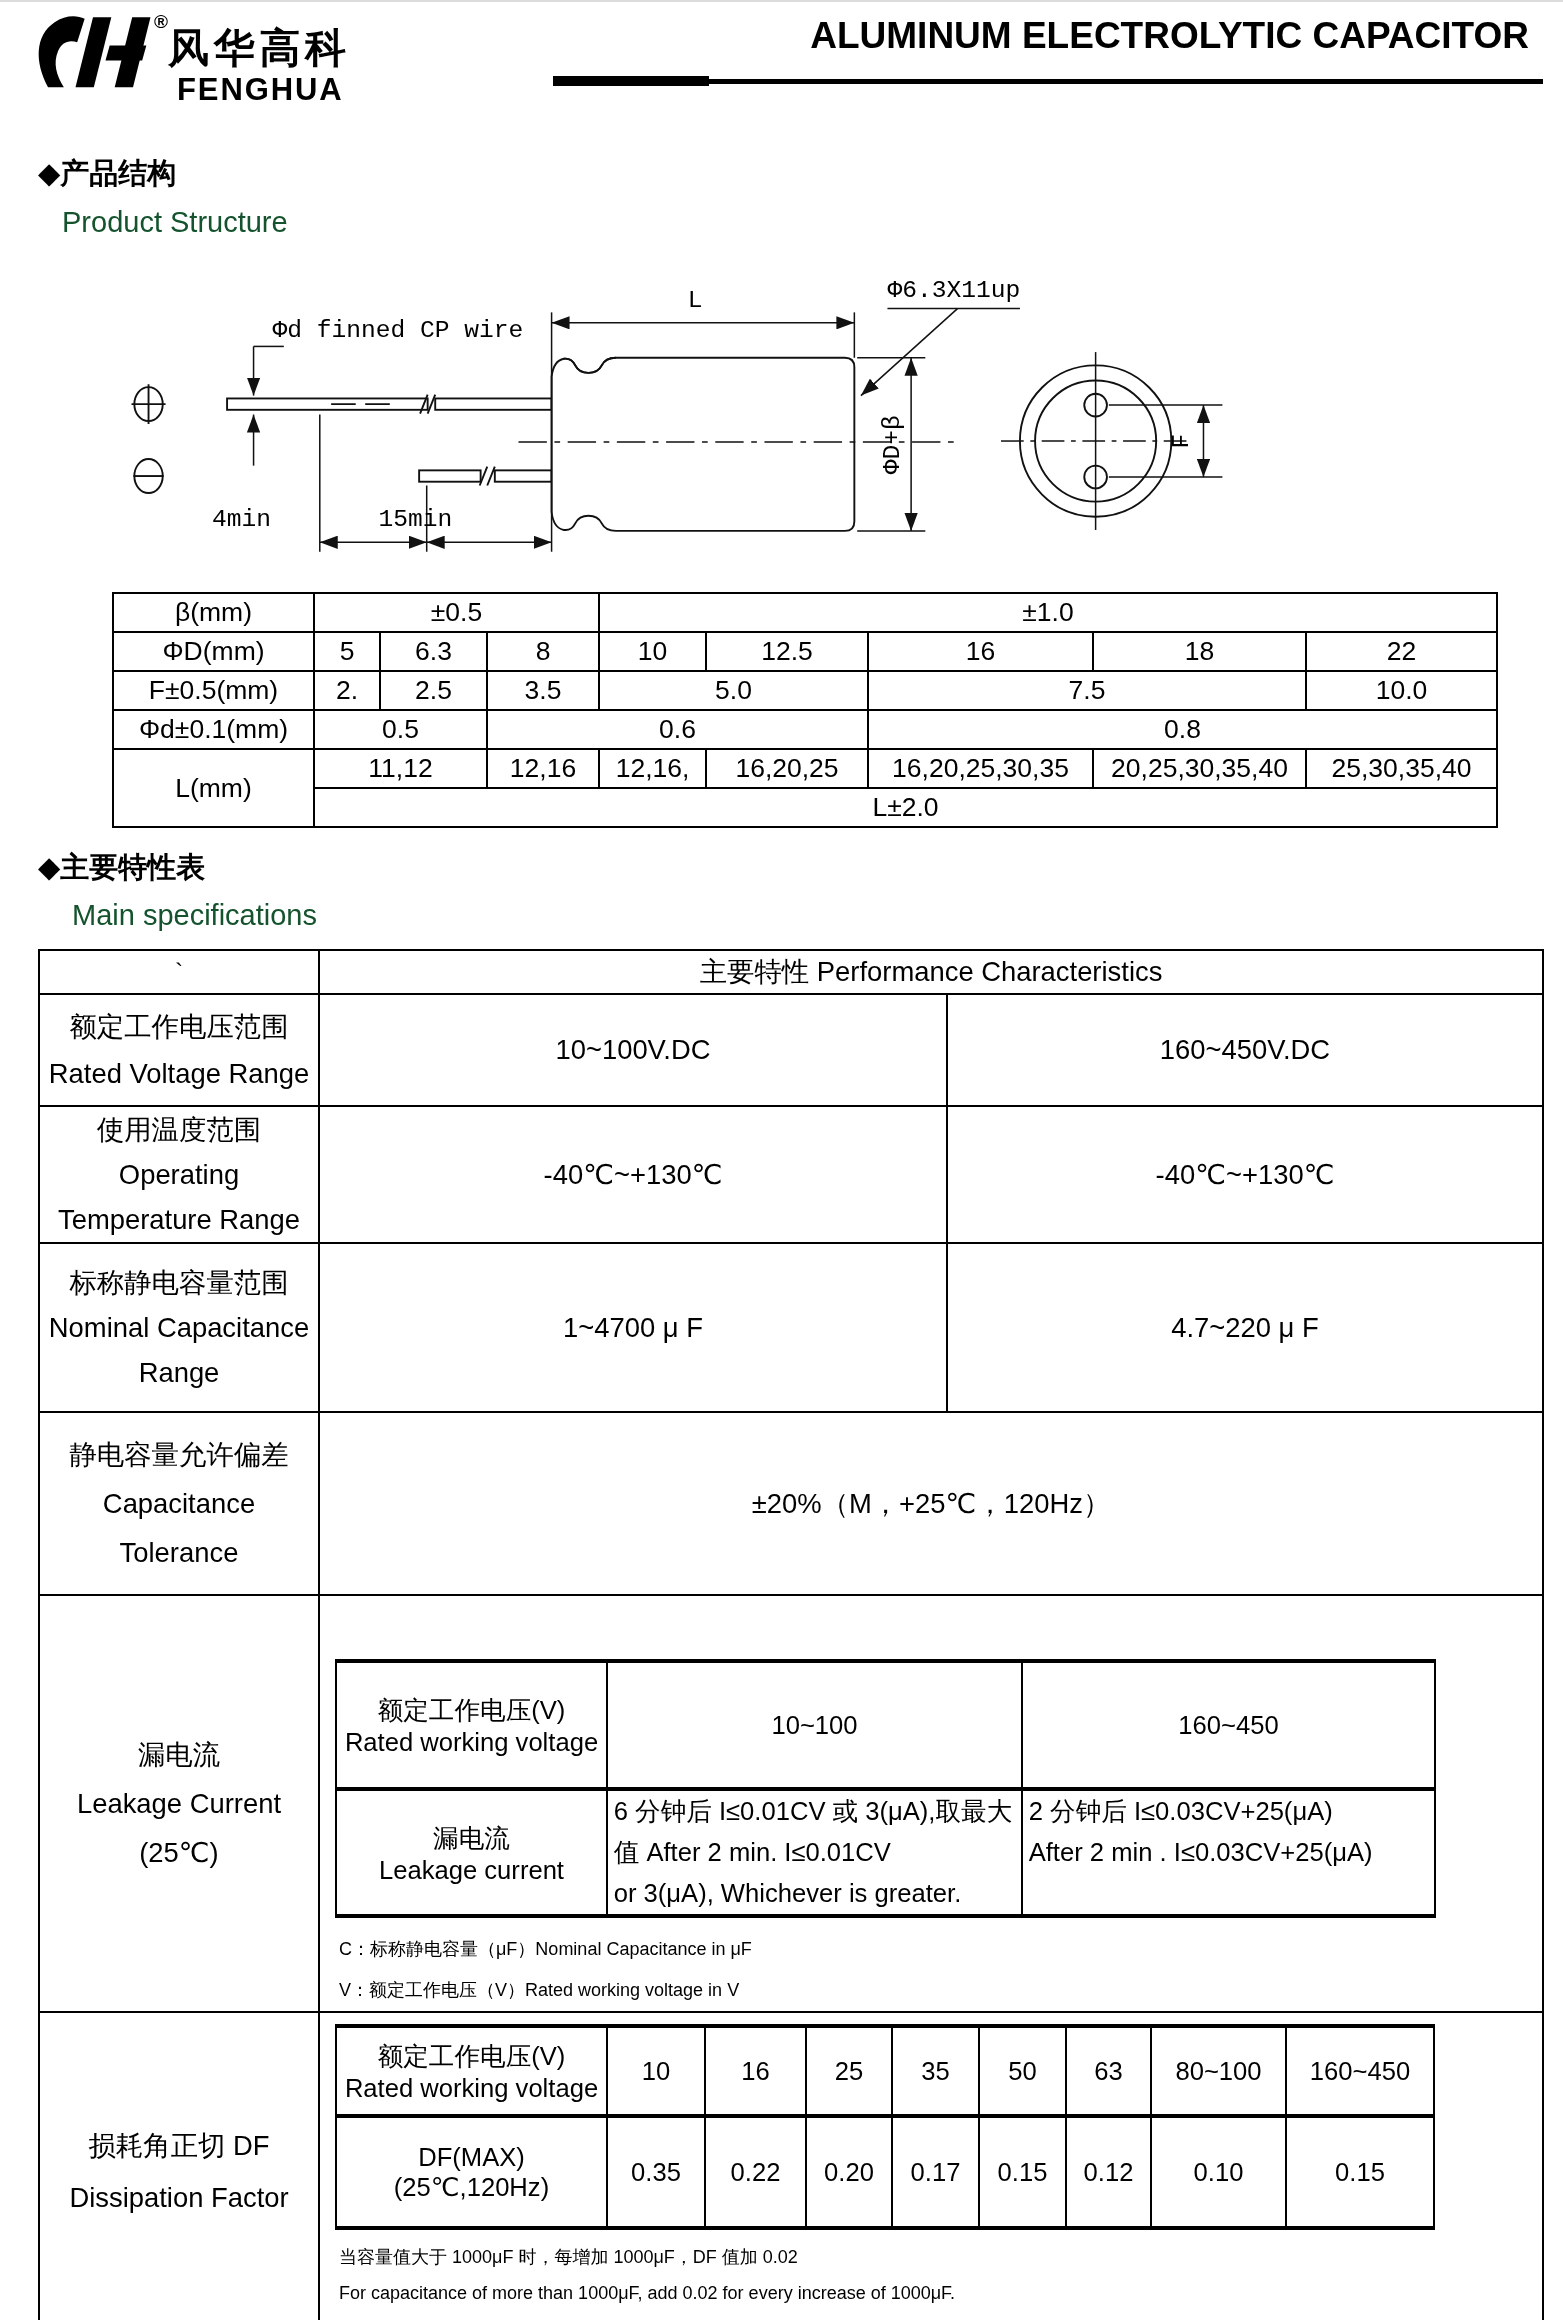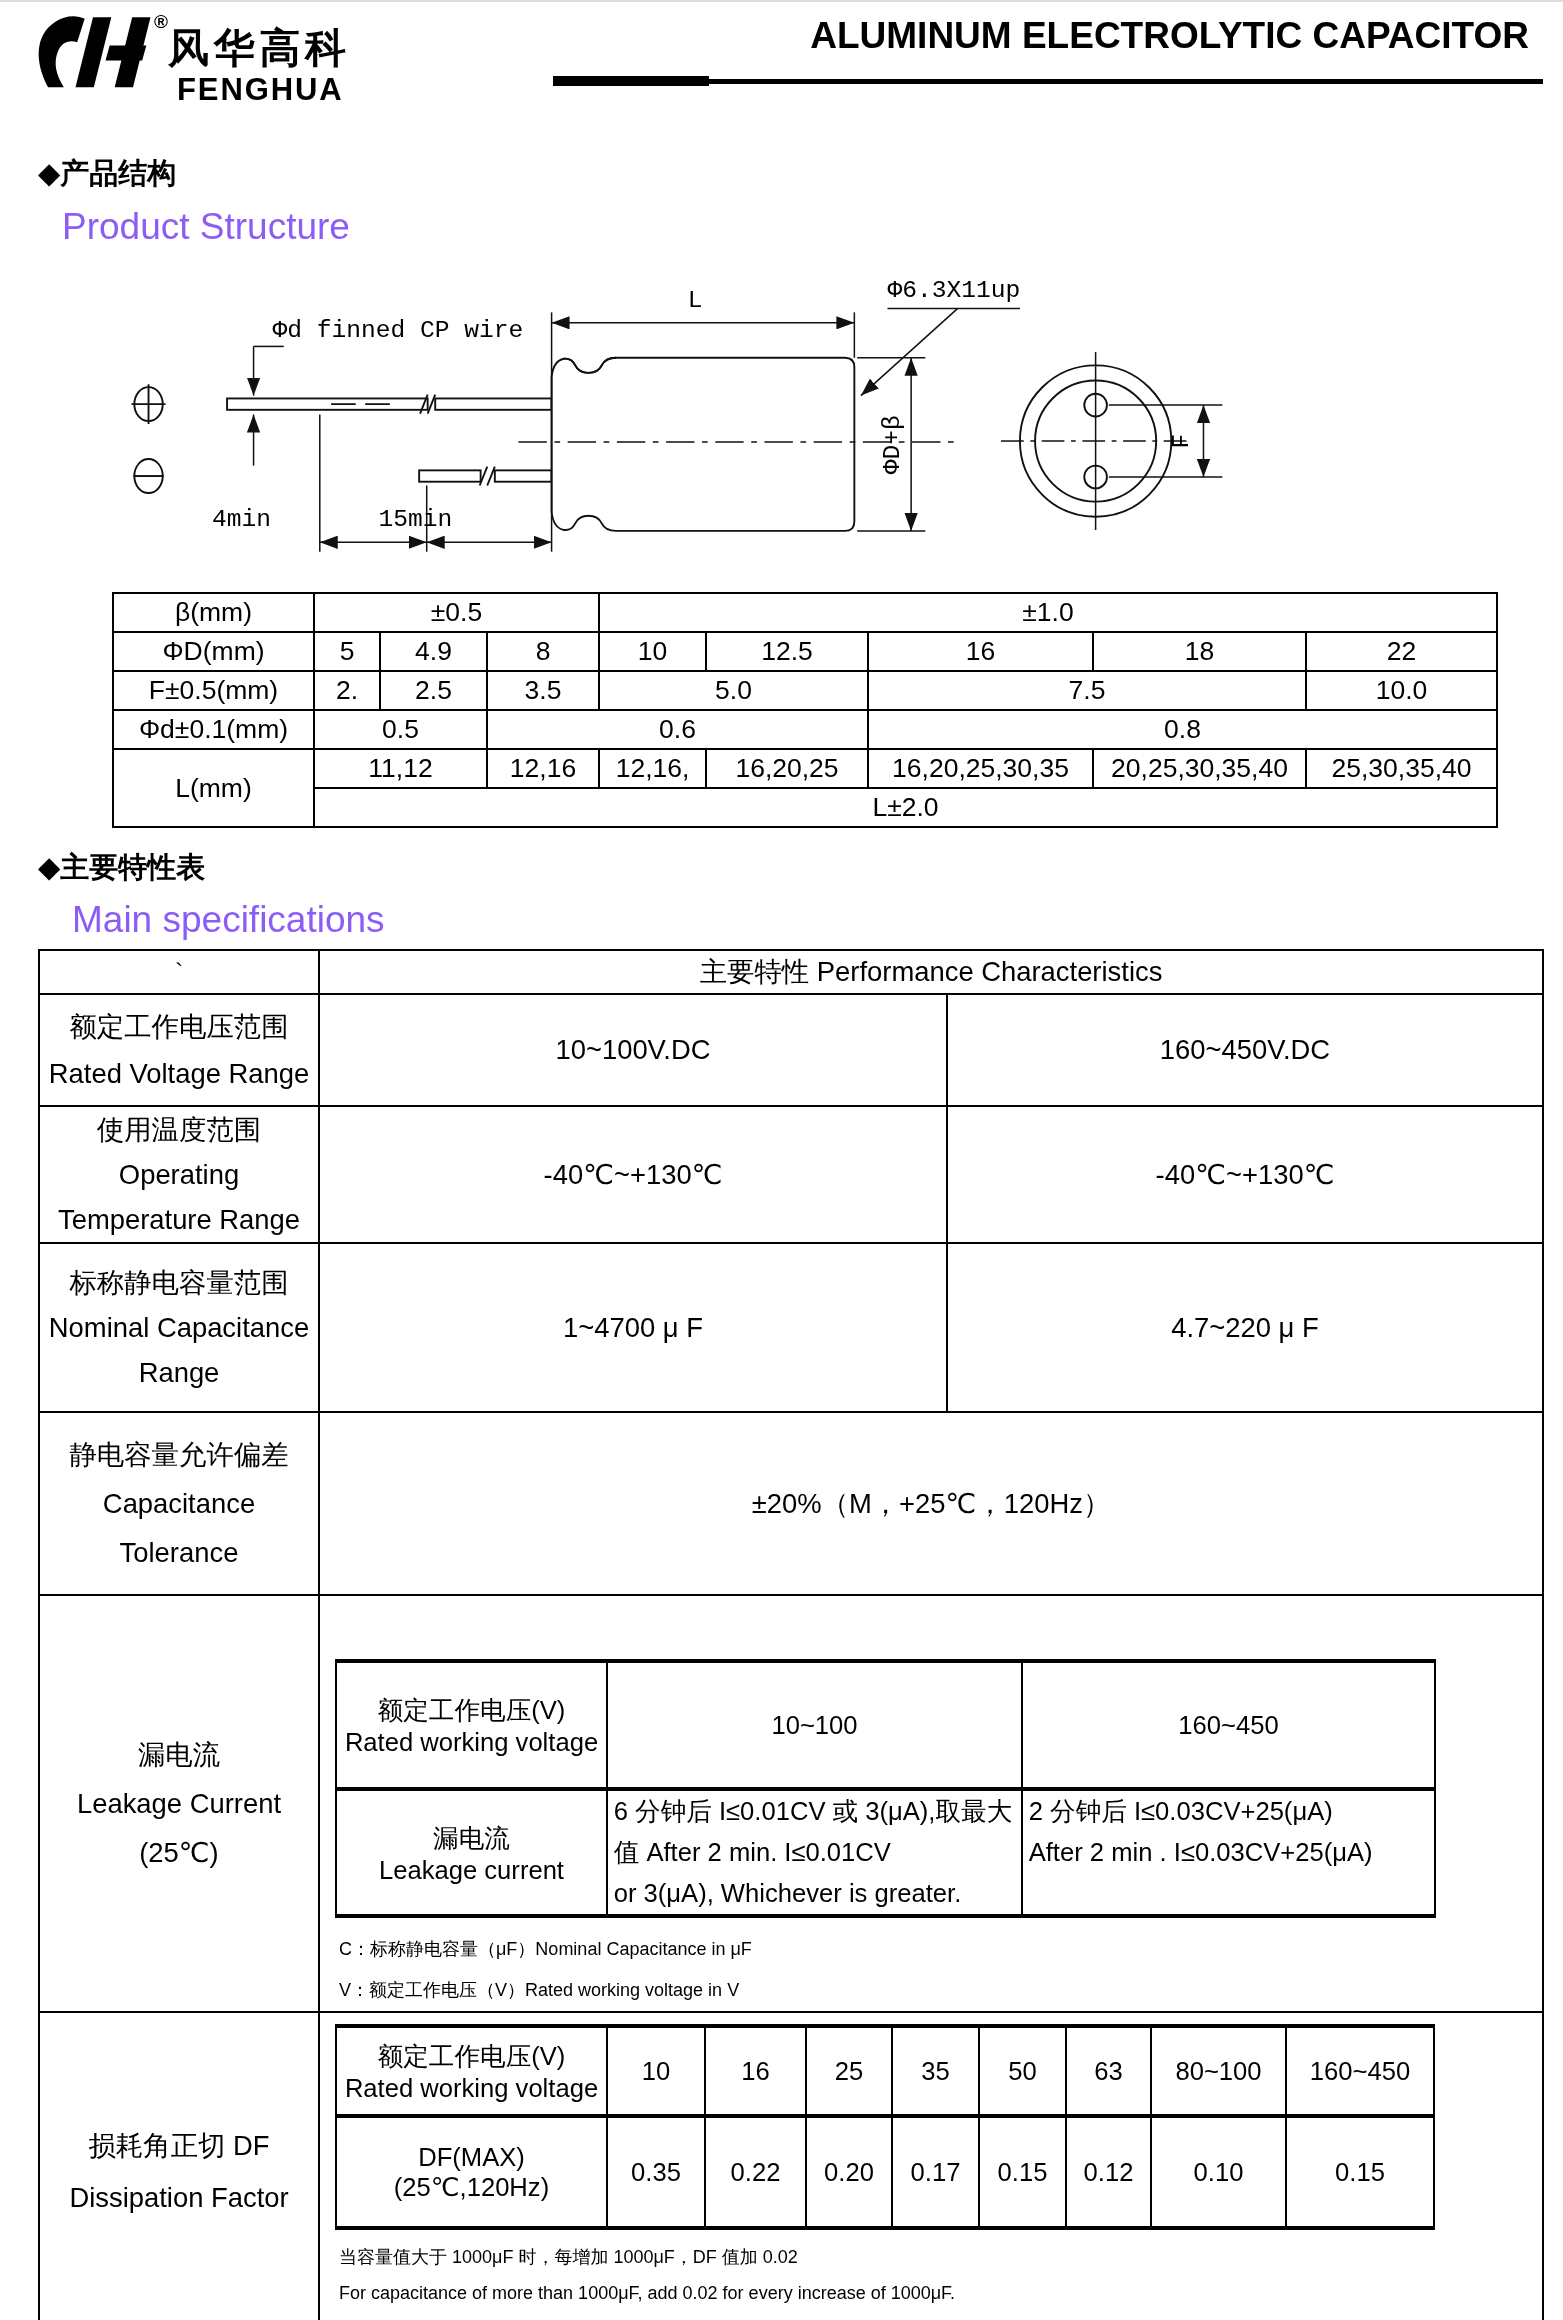--- a/index.html
+++ b/index.html
@@ -15,21 +15,21 @@
   .logo-mark { position:absolute; left:28px; top:11.4px; }
   .reg-mark { position:absolute; left:154px; top:11.4px; font-size:19px; font-weight:bold; }
   .brand-cn { position:absolute; left:168px; top:21px; font-size:41px; font-weight:bold; letter-spacing:4.7px; }
   .brand-en { position:absolute; left:177px; top:72px; font-size:31px; font-weight:bold; letter-spacing:1.9px; }
   .doc-title { position:absolute; right:34px; top:15px; font-size:37px; font-weight:bold; letter-spacing:0px; }
   .head-rule  { position:absolute; left:553px; top:79px; width:990px; height:4.7px; background:#000; }
   .head-rule-thick { position:absolute; left:553px; top:76px; width:156px; height:9.5px; background:#000; }
 
   
   .sec-cn { position:absolute; font-size:29px; font-weight:600; color:#000; }
-  .sec-en { position:absolute; font-size:37px; color:#8b5cf6; }
+  .sec-en { position:absolute; font-size:29px; color:#14532d; }
   .s1-cn { left:38px; top:154px; }
   .s1-en { left:62px; top:206px; }
   .s2-cn { left:38px; top:848px; }
   .s2-en { left:72px; top:899px; }
 
   
   .diagram { position:absolute; left:0; top:265px; }
   .diagram .stroke { stroke:#111; fill:none; stroke-width:2; }
   .diagram .thin   { stroke:#111; fill:none; stroke-width:1.6; }
   .diagram .fillw  { fill:#fff; stroke:#111; stroke-width:2; }
@@ -186,21 +186,21 @@
     </colgroup>
     <tbody>
       <tr>
         <td>β(mm)</td>
         <td colspan="3">±0.5</td>
         <td colspan="5">±1.0</td>
       </tr>
       <tr>
         <td>ΦD(mm)</td>
         <td>5</td>
-        <td>4.9</td>
+        <td>6.3</td>
         <td>8</td>
         <td>10</td>
         <td>12.5</td>
         <td>16</td>
         <td>18</td>
         <td>22</td>
       </tr>
       <tr>
         <td>F±0.5(mm)</td>
         <td>2.</td>

